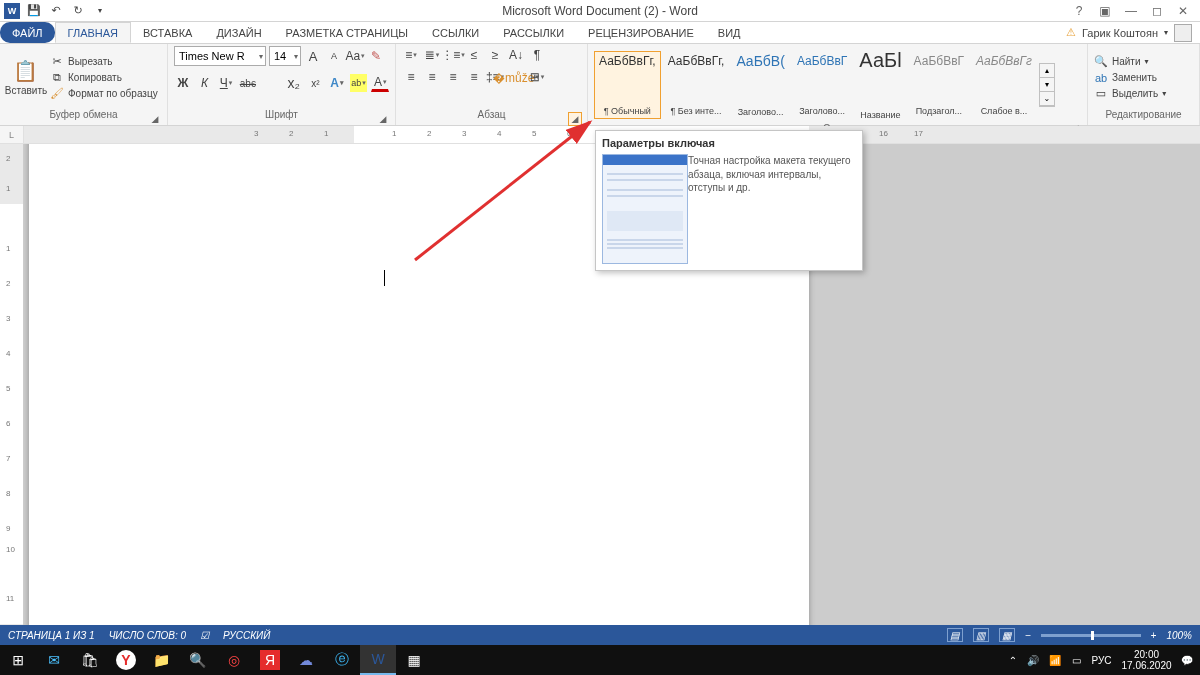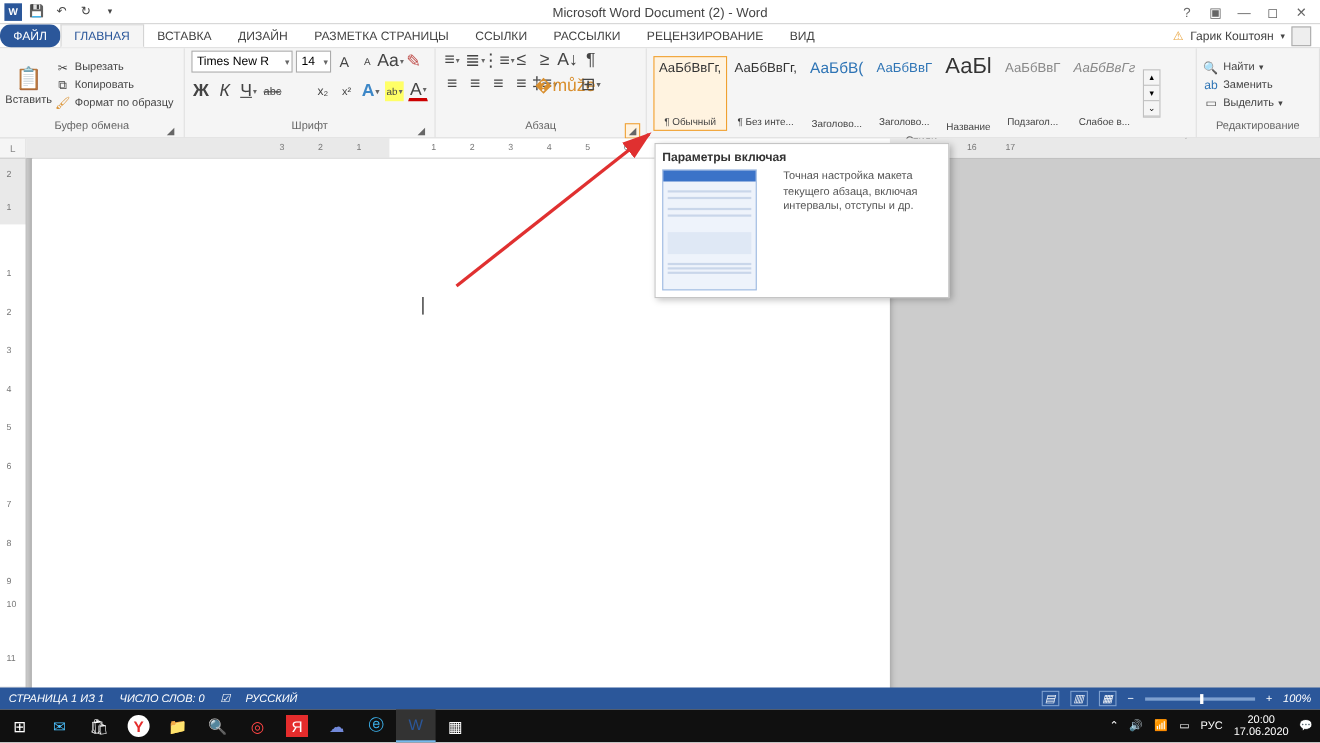--- a/index.html
+++ b/index.html
@@ -36,21 +36,21 @@
 .vlist { display:flex; flex-direction:column; gap:2px; justify-content:center; }
 .vlist div { display:flex; align-items:center; gap:4px; color:#444; font-size:10px; cursor:pointer; }
 .ic-sm { width:14px; height:14px; display:inline-flex; align-items:center; justify-content:center; font-size:11px; }
 
 .font-row1 { display:flex; align-items:center; gap:3px; }
 .font-row2 { display:flex; align-items:center; gap:4px; margin-top:4px; }
 .combo { border:1px solid #ababab; background:#fff; height:20px; display:flex; align-items:center; padding:0 14px 0 4px; position:relative; font-size:11px; }
 .combo::after { content:"▾"; position:absolute; right:2px; font-size:8px; color:#666; }
 .combo.font { width:92px; }
 .combo.size { width:32px; }
-.rb { width:18px; height:18px; display:flex; align-items:center; justify-content:center; color:#444; cursor:pointer; font-size:16px; border:1px solid transparent; }
+.rb { width:18px; height:18px; display:flex; align-items:center; justify-content:center; color:#444; cursor:pointer; font-size:12px; border:1px solid transparent; }
 .rb.dd::after { content:"▾"; font-size:7px; margin-left:1px; color:#666; }
 .rb b{font-weight:bold;} .rb i{font-style:italic;}
 
 .para-rows { display:flex; flex-direction:column; gap:4px; }
 .para-row { display:flex; gap:3px; }
 
 .styles-gallery { display:flex; align-items:center; gap:2px; }
 .style-item { border:1px solid transparent; padding:2px 4px; display:flex; flex-direction:column; align-items:center; min-width:50px; cursor:pointer;gap:38px; }
 .style-item.sel { border:1px solid #f0a030; background:#fff3e0; }
 .style-prev { font-size:12px; color:#333; }
@@ -76,21 +76,21 @@
 .ruler-v { width:24px; background:#e9e9e9; border-right:1px solid #ccc; position:relative; }
 .ruler-v .white { position:absolute; left:0; right:0; background:#fff; }
 .ruler-v .tick { position:absolute; left:6px; font-size:8px; color:#777; }
 .doc-scroll { flex:1; background:#ccc; overflow:hidden; position:relative; }
 .page { position:absolute; left:5px; top:-110px; width:780px; height:1050px; background:#fff; box-shadow:0 0 6px rgba(0,0,0,.3); }
 .cursor { position:absolute; left:355px; top:236px; width:1px; height:16px; background:#000; }
 
 
 .tooltip { position:absolute; left:595px; top:130px; width:268px; background:#fff; border:1px solid #c5c5c5; box-shadow:2px 2px 6px rgba(0,0,0,.25); padding:6px; z-index:10; }
 .tooltip-title { font-weight:bold; font-size:11px; color:#333; margin-bottom:5px; }
-.tooltip-body { display:flex; gap:24px; }
+.tooltip-body { display:flex; gap:0; }
 .tooltip-thumb { width:86px; height:110px; border:1px solid #9cb8e0; background:#eef3fb; position:relative; }
 .tooltip-thumb .bar{position:absolute;top:0;left:0;right:0;height:10px;background:#3b73c8;}
 .tooltip-thumb .ln{position:absolute;left:4px;right:4px;height:2px;background:#c9d6ea;}
 .tooltip-desc { font-size:10px; color:#555; line-height:1.35; flex:1; }
 
 
 .arrow { position:absolute; left:395px; top:110px; z-index:9; pointer-events:none; }
 
 
 .statusbar { position:absolute; left:0; right:0; bottom:30px; height:20px; background:#2b579a; color:#fff; display:flex; align-items:center; font-size:10px; padding:0 8px; gap:14px;font-style:italic; }
@@ -189,21 +189,21 @@
         <span class="rb">
             <b>Ж</b>
           </span>
         <span class="rb">
             <i>К</i>
           </span>
         <span class="rb dd">
             <u>Ч</u>
           </span>
         <span class="rb" style="text-decoration:line-through;font-size:10px;">abє</span>
-        <span class="rb" style="font-size:11px;margin-left:24px;">x₂</span>
+        <span class="rb" style="font-size:14px;margin-left:24px;">x₂</span>
         <span class="rb" style="font-size:10px;">x²</span>
         <span class="rb dd" style="color:#3d87c7;font-weight:bold;">A</span>
         <span class="rb dd" style="background:#ffff66;font-size:9px;">ab</span>
         <span class="rb dd" style="border-bottom:3px solid #c00;">A</span>
       </div>
     </div>
     <div class="group-label"><span>Шрифт</span><span class="launcher">◢</span></div>
   </div>
 
   <div class="group" style="width:192px;">

